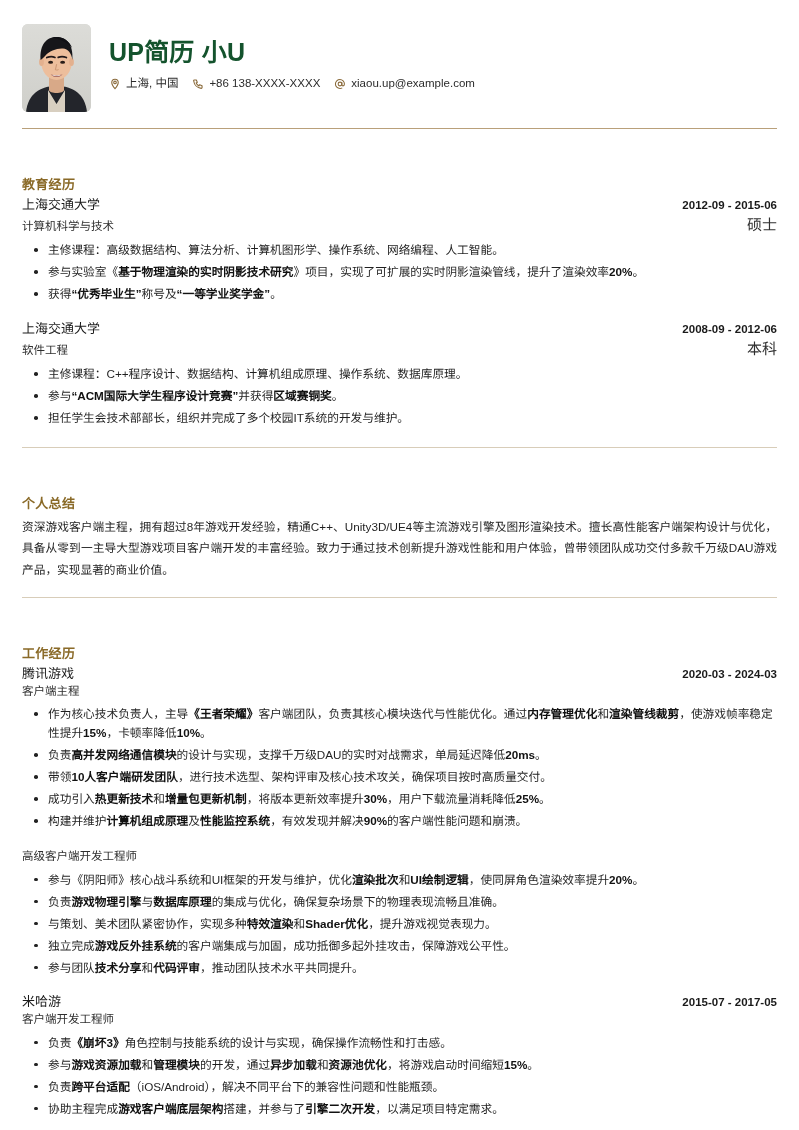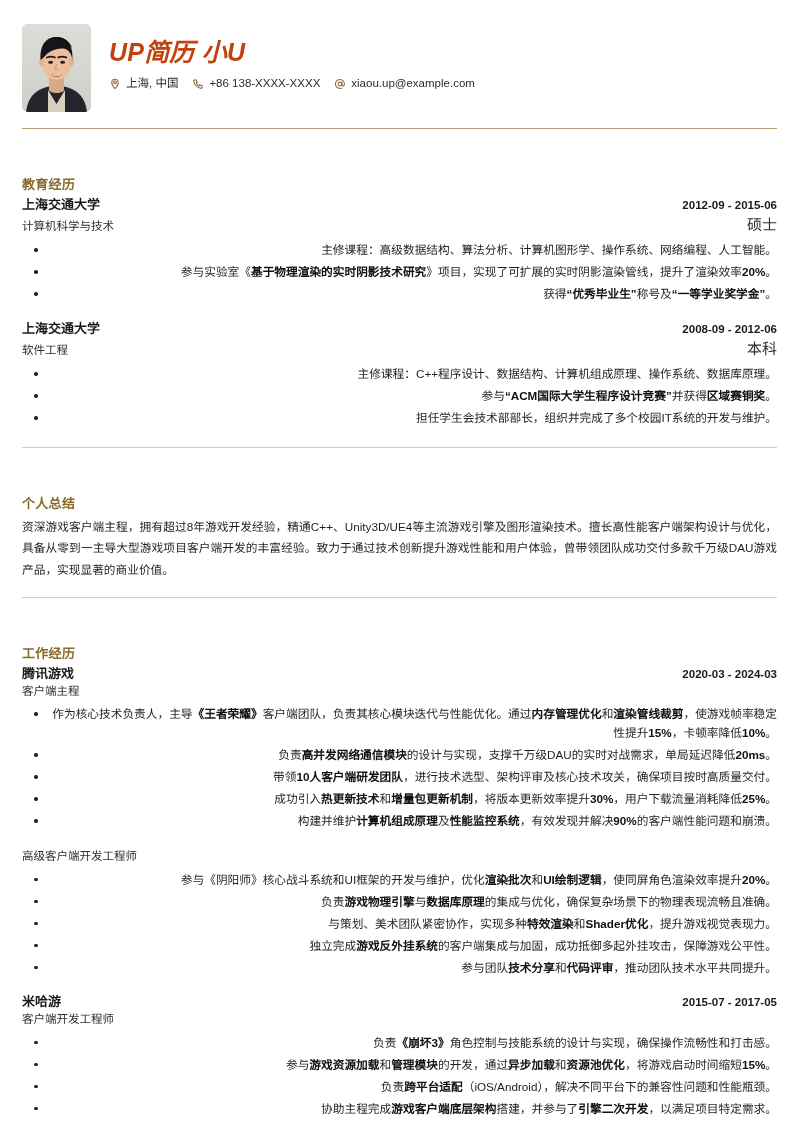--- a/index.html
+++ b/index.html
@@ -47,23 +47,22 @@
   .header-text {
     padding-top: 14px;
     flex: 1 1 auto;
     min-width: 0;
   }
 
   .full-name {
     font-size: 25px;
     font-weight: 700;
     letter-spacing: 0.2px;
-    color: #c2410c;
+    color: #14532d;
     line-height: 1.15;
-    font-style: italic;
   }
 
   .contact-row {
     margin-top: 11px;
     display: flex;
     align-items: center;
     flex-wrap: wrap;
     gap: 0 14px;
     font-size: 11.5px;
     color: #2b2b2b;
@@ -111,21 +110,21 @@
   .entry + .entry { margin-top: 14px; }
 
   .entry-head {
     display: flex;
     justify-content: space-between;
     align-items: baseline;
     gap: 14px;
   }
   .entry-org {
     font-size: 13px;
-    font-weight: 700;
+    font-weight: 400;
     color: #1a1a1a;
     line-height: 1.3;
   }
   .entry-date {
     font-size: 11.5px;
     font-weight: 700;
     color: #1a1a1a;
     white-space: nowrap;
     line-height: 1.3;
   }
@@ -146,21 +145,20 @@
     font-size: 15px;
     color: #2f2f2f;
     white-space: nowrap;
     line-height: 1.35;
   }
 
   ul.bullets {
     list-style: none;
     margin: 6px 0 0 0;
     padding: 0;
-    text-align: right;
   }
   ul.bullets > li {
     position: relative;
     padding-left: 26px;
     font-size: 11.7px;
     line-height: 1.62;
     color: #1f1f1f;
     margin-bottom: 3px;
   }
   ul.bullets > li::before {

